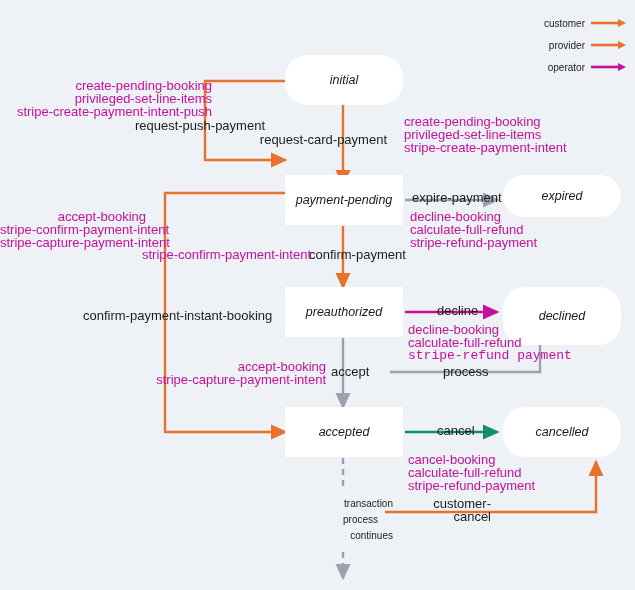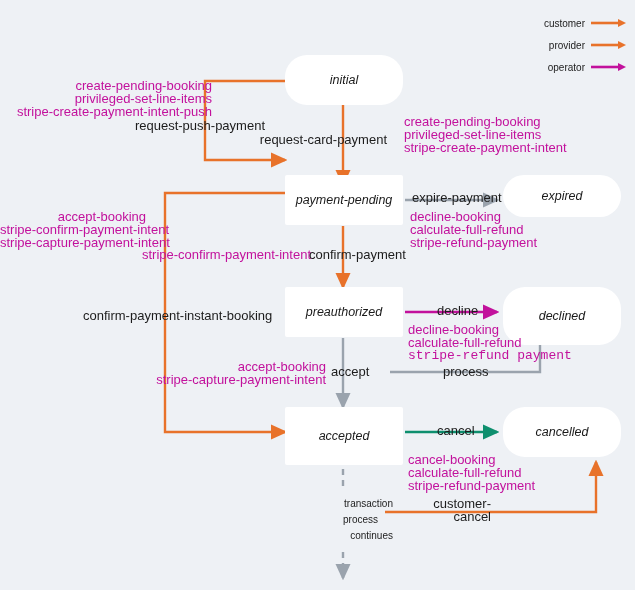--- a/index.html
+++ b/index.html
@@ -160,21 +160,21 @@
 </div>
 
 <div class="node square" style="left:285px; top:287px; width:118px; height:50px;">
   <span>preauthorized</span>
 </div>
 
 <div class="node rounded" style="left:503px; top:287px; width:118px; height:58px;">
   <span>declined</span>
 </div>
 
-<div class="node square" style="left:285px; top:407px; width:118px; height:58px;">
+<div class="node square" style="left:285px; top:407px; width:118px; height:50px;">
   <span>accepted</span>
 </div>
 
 <div class="node rounded" style="left:503px; top:407px; width:118px; height:50px;">
   <span>cancelled</span>
 </div>
 
 <div class="lbl magenta right" style="left:0px; top:80px; width:212px;">create-pending-booking</div>
 <div class="lbl magenta right" style="left:0px; top:93px; width:212px;">privileged-set-line-items</div>
 <div class="lbl magenta right" style="left:0px; top:106px; width:212px;">stripe-create-payment-intent-push</div>

